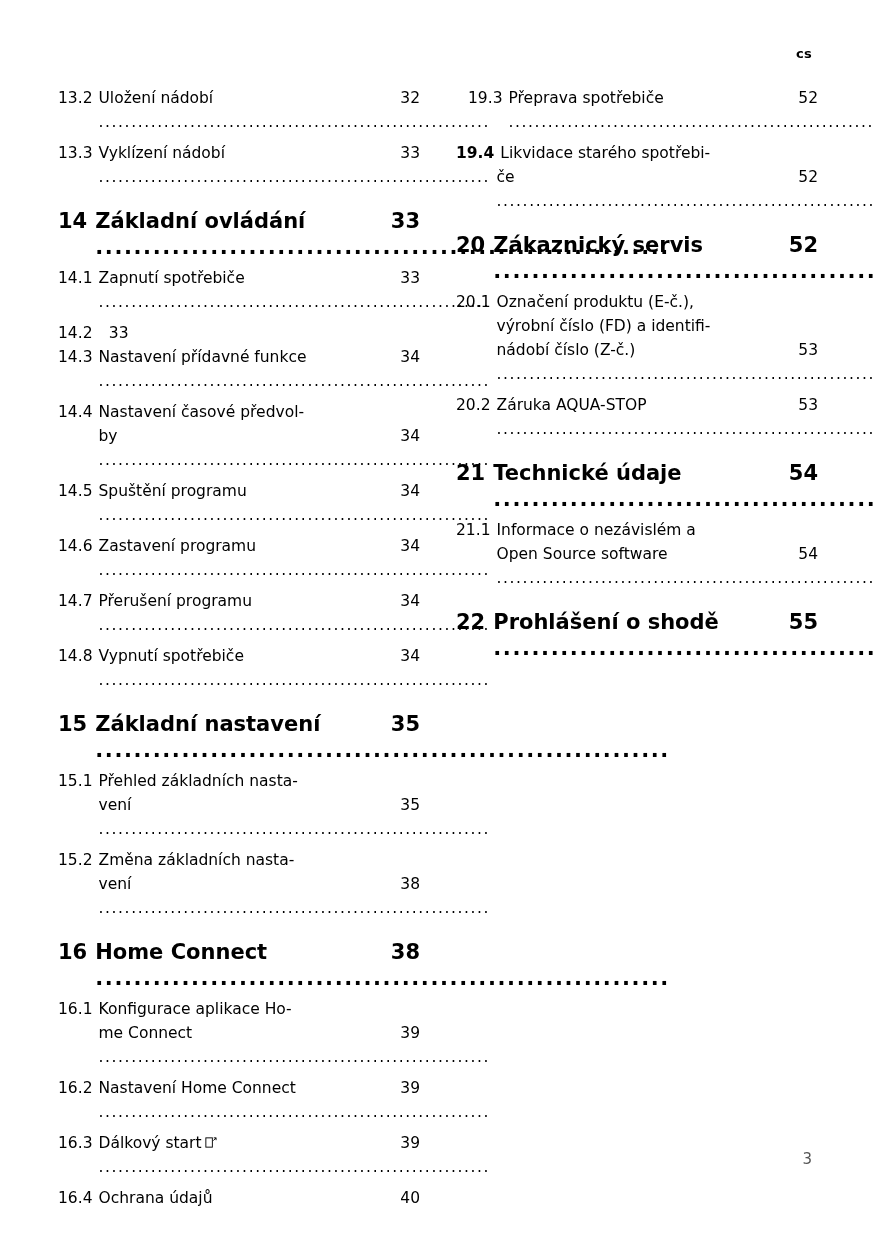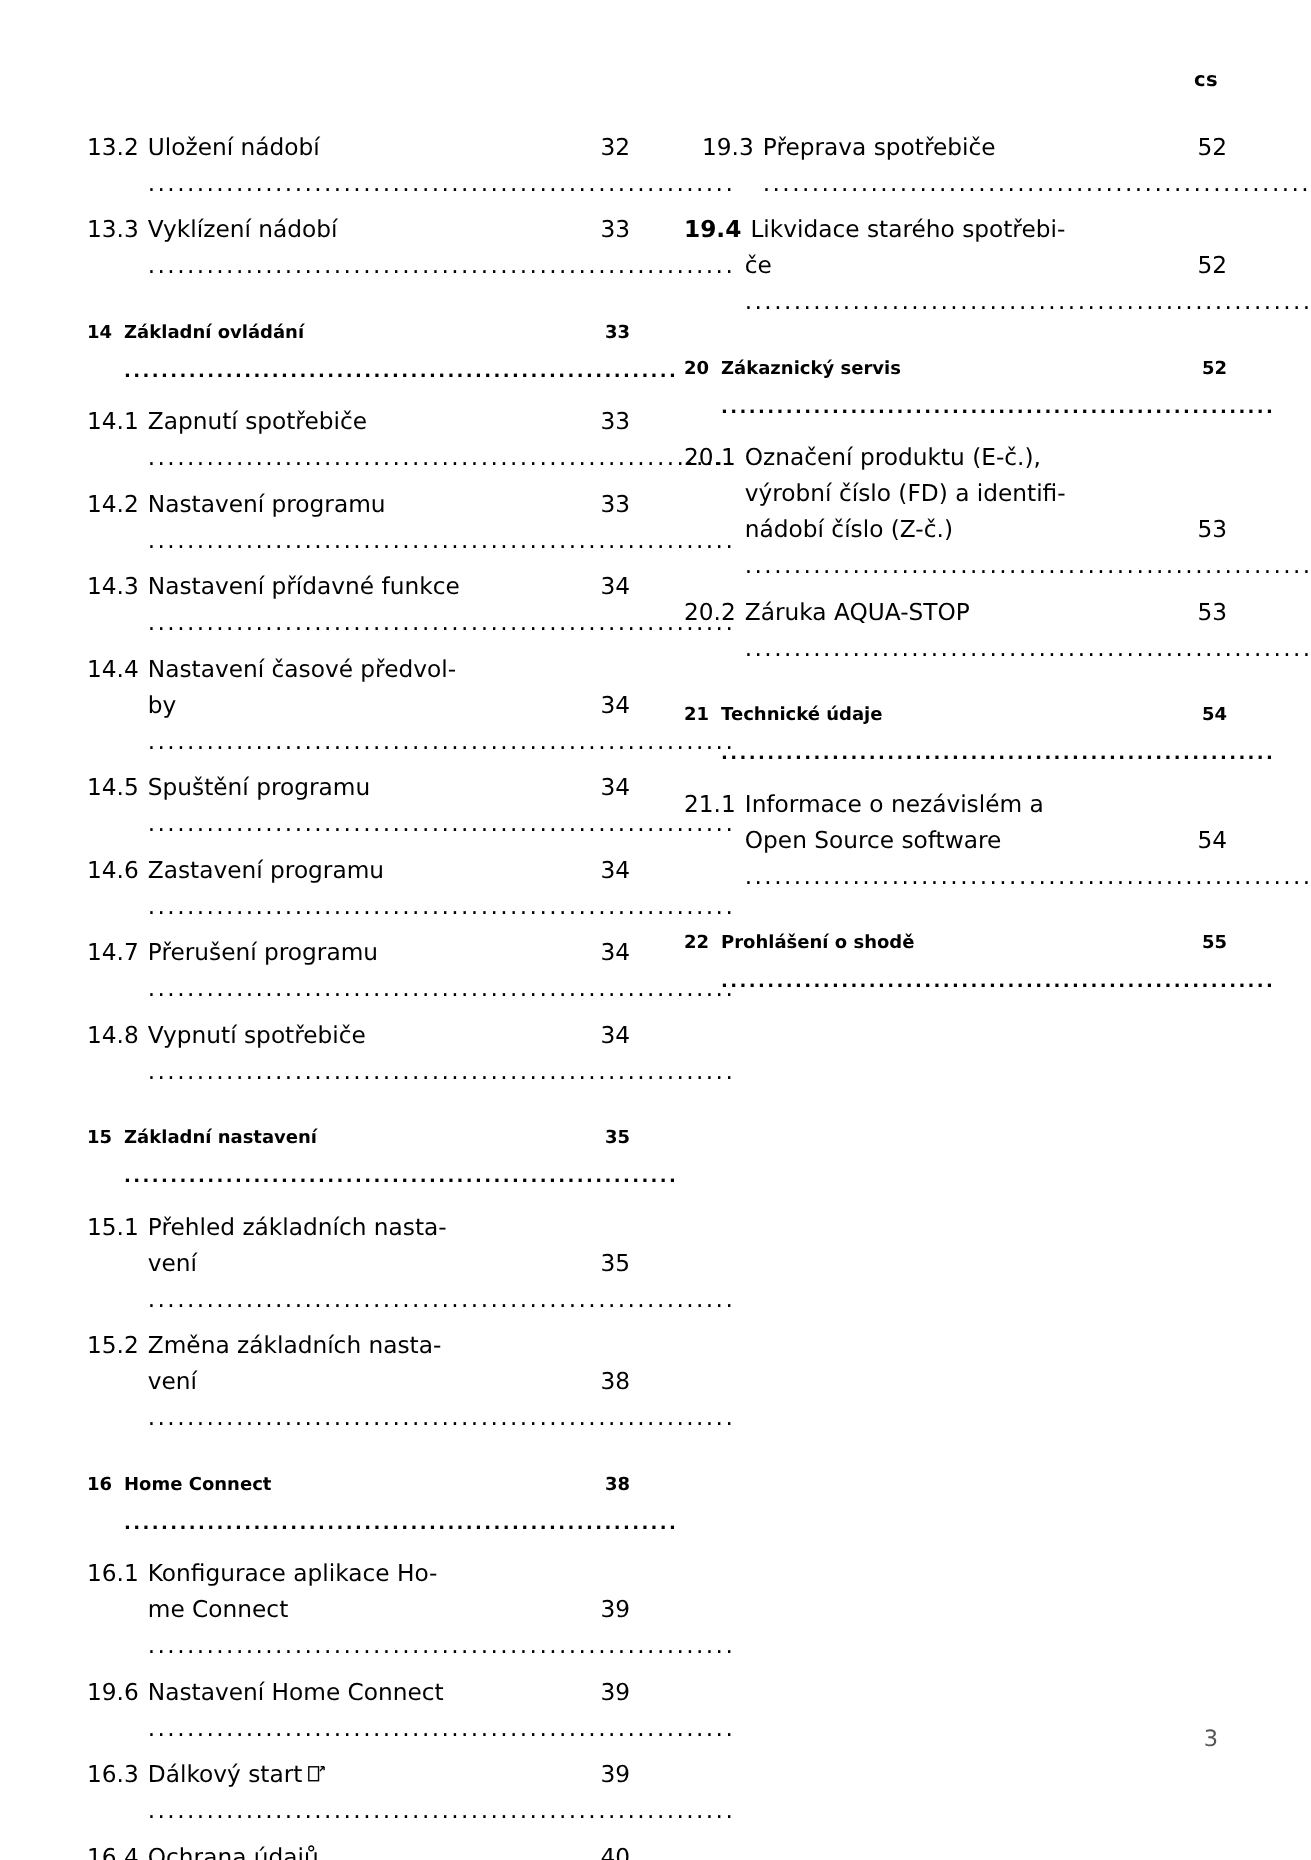--- a/index.html
+++ b/index.html
@@ -73,21 +73,21 @@
     color: #000;
   }
   .sub {
     color: #000;
   }
   .sub .num {
     padding-right: 6px;
   }
   .main {
     font-weight: bold;
-    font-size: 12px;
+    font-size: 21px;
     line-height: 26px;
   }
   .main .num {
     padding-right: 8px;
   }
   .gap-above {
     margin-top: 12px;
   }
   .cont {
     
@@ -148,21 +148,20 @@
           <span class="txt"><span>Základní ovládání</span><span class="leader"> ............................................................</span></span>
           <span class="page-no">33</span>
         </div>
         <div class="entry sub">
           <span class="num" style="padding-right: 6px;">14.1</span>
           <span class="txt"><span>Zapnutí spotřebiče</span><span class="leader"> ............................................................</span></span>
           <span class="page-no">33</span>
         </div>
         <div class="entry sub">
           <span class="num" style="padding-right: 6px;">14.2</span>
-          <span class="txt"><span>Nastavení programu</span><span class="leader"> ............................................................</span></span>
           <span class="page-no">33</span>
         </div>
         <div class="entry sub">
           <span class="num" style="padding-right: 6px;">14.3</span>
           <span class="txt"><span>Nastavení přídavné funkce</span><span class="leader"> ............................................................</span></span>
           <span class="page-no">34</span>
         </div>
         <div class="entry sub">
           <span class="num" style="padding-right: 6px;">14.4</span>
           <span class="txt"><span>Nastavení časové předvol-</span></span>
@@ -223,21 +222,21 @@
         <div class="entry sub">
           <span class="num" style="padding-right: 6px;">16.1</span>
           <span class="txt"><span>Konfigurace aplikace Ho-</span></span>
         </div>
         <div class="cont sub">
           <span class="indent" style="visibility: hidden; padding-right: 6px;">16.1</span>
           <span class="txt"><span>me Connect</span><span class="leader"> ............................................................</span></span>
           <span class="page-no">39</span>
         </div>
         <div class="entry sub">
-          <span class="num" style="padding-right: 6px;">19.6</span>
+          <span class="num" style="padding-right: 6px;">16.2</span>
           <span class="txt"><span>Nastavení Home Connect</span><span class="leader"> ............................................................</span></span>
           <span class="page-no">39</span>
         </div>
         <div class="entry sub">
           <span class="num" style="padding-right: 6px;">16.3</span>
           <span class="txt"><span>Dálkový start</span><span class="icon-glyph"><svg viewBox="0 0 14 14" width="13" height="13">
                 <rect x="2" y="2" width="7" height="10" fill="none" stroke="#000" stroke-width="1"></rect>
                 <path d="M10 5 L13 2" stroke="#000" stroke-width="1" fill="none"></path>
                 <path d="M13 2 l0 2.5 M13 2 l-2.5 0" stroke="#000" stroke-width="1" fill="none"></path>
               </svg></span><span class="leader"> ............................................................</span></span>

